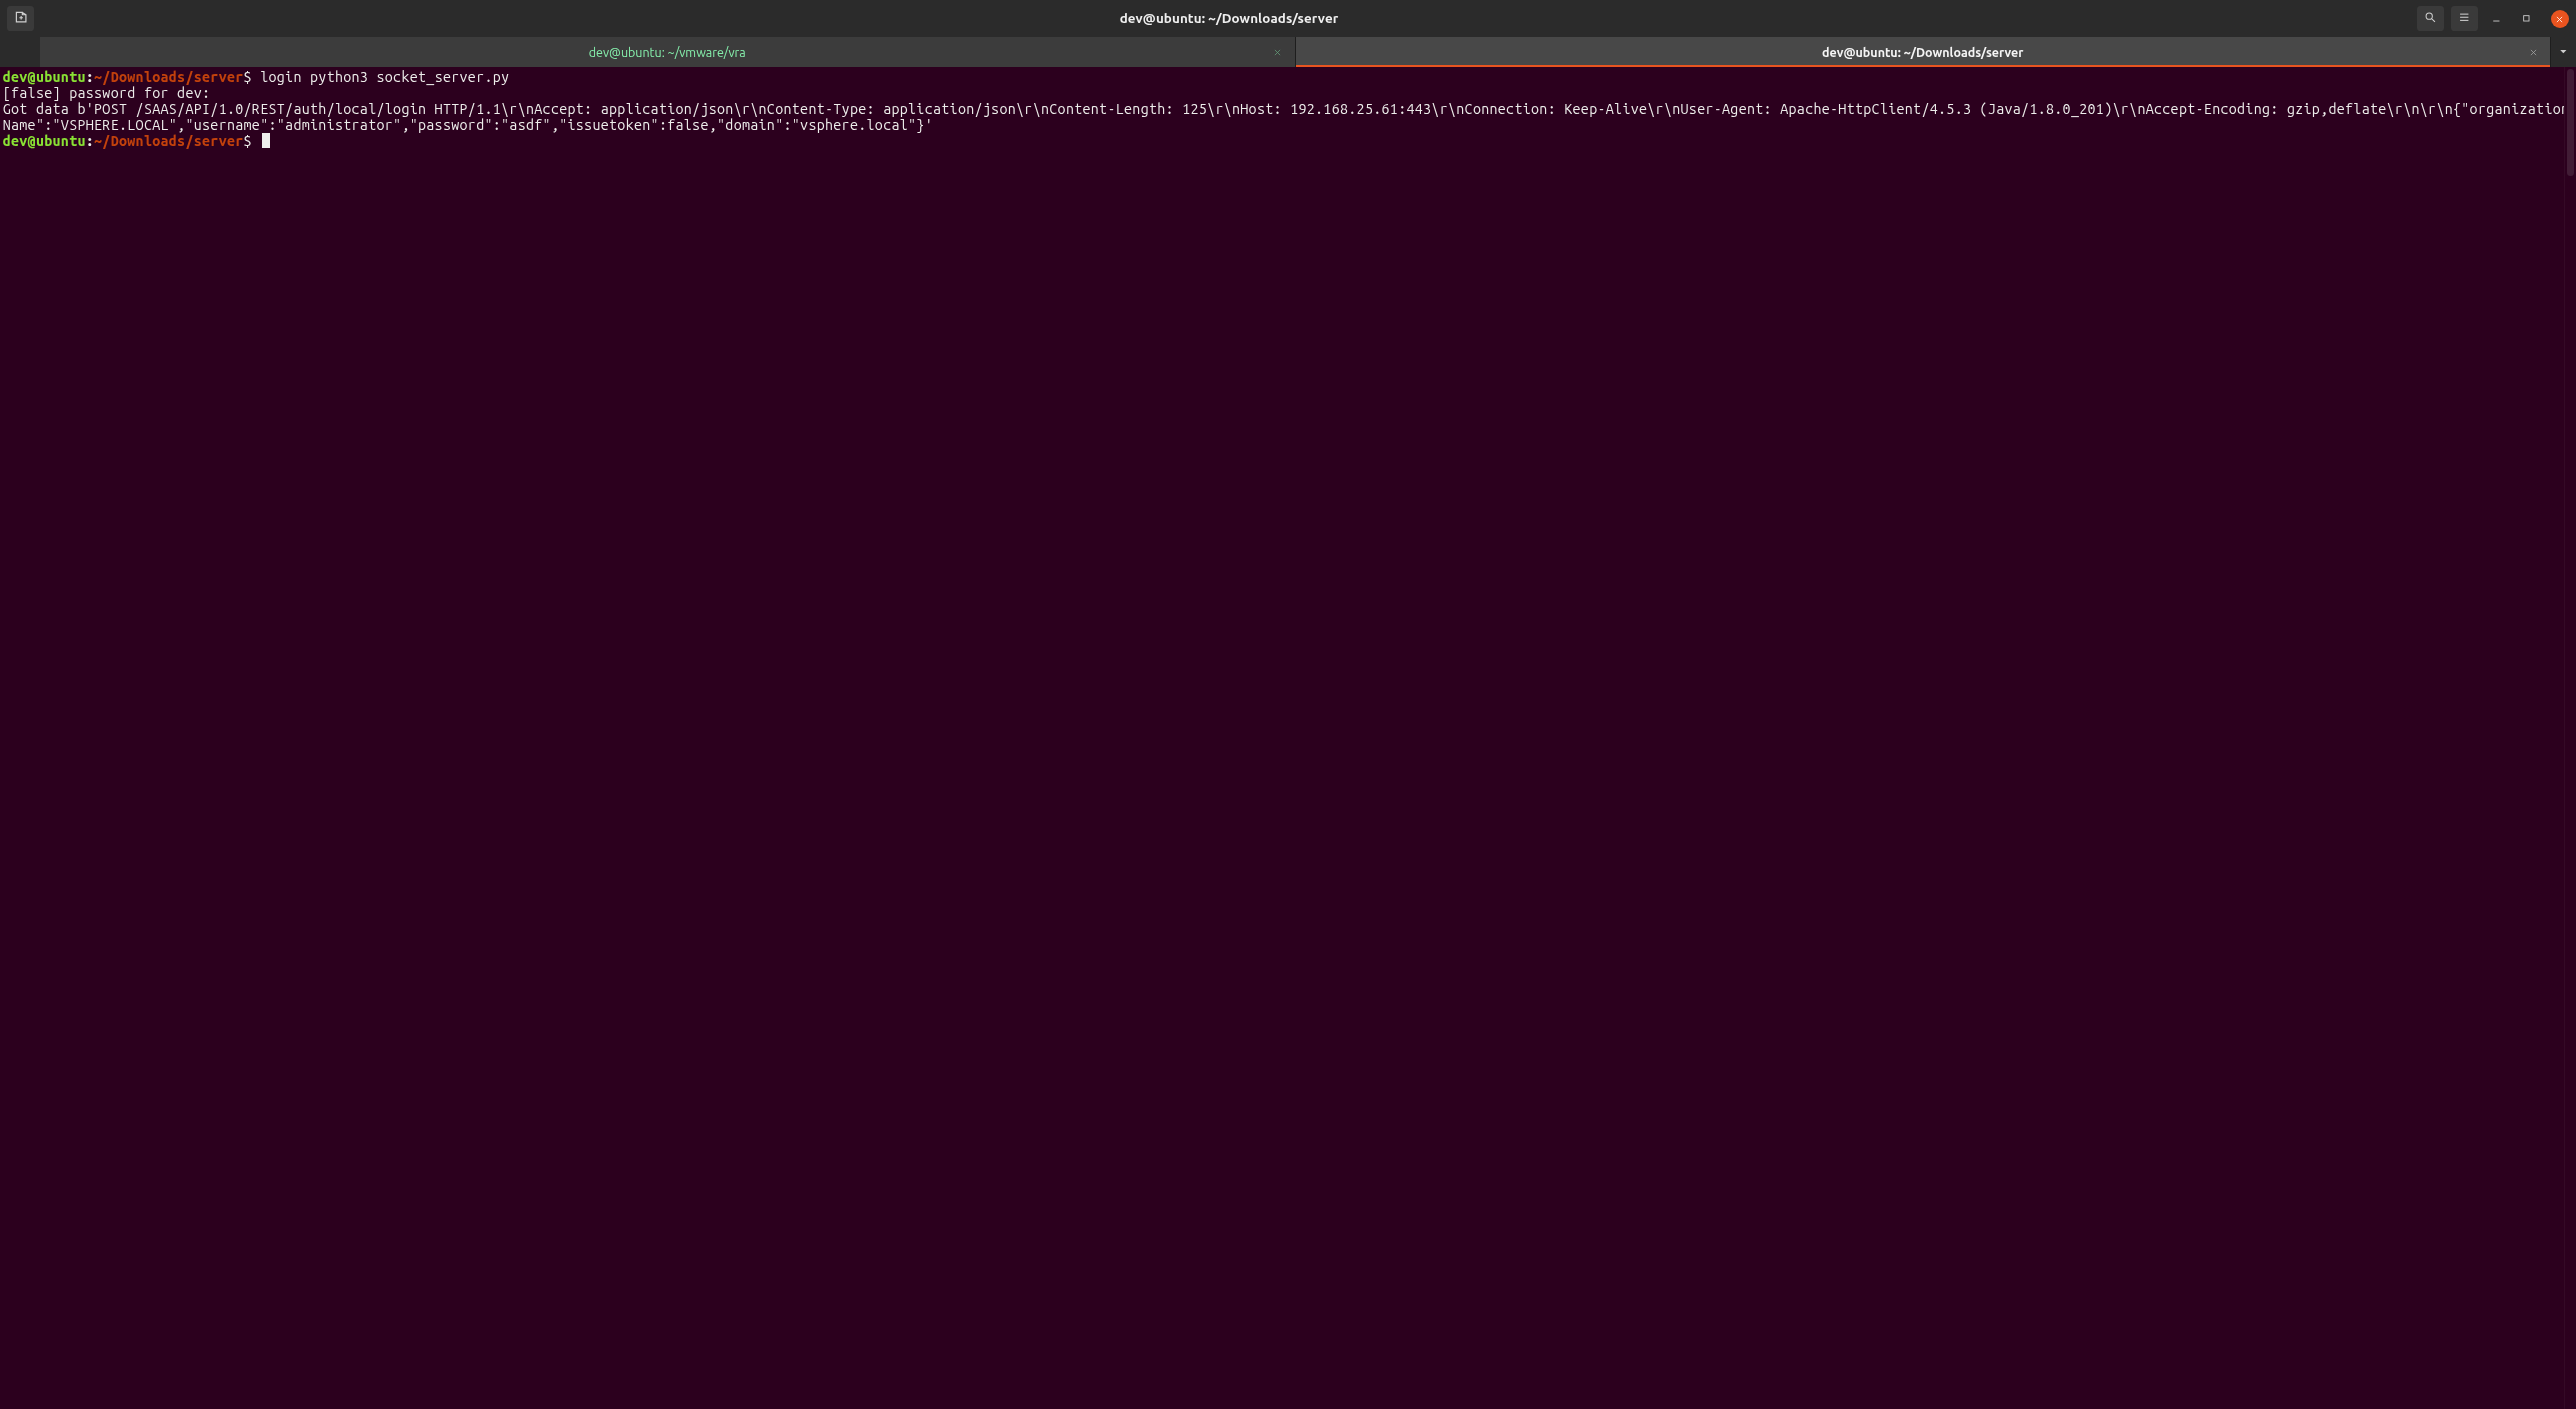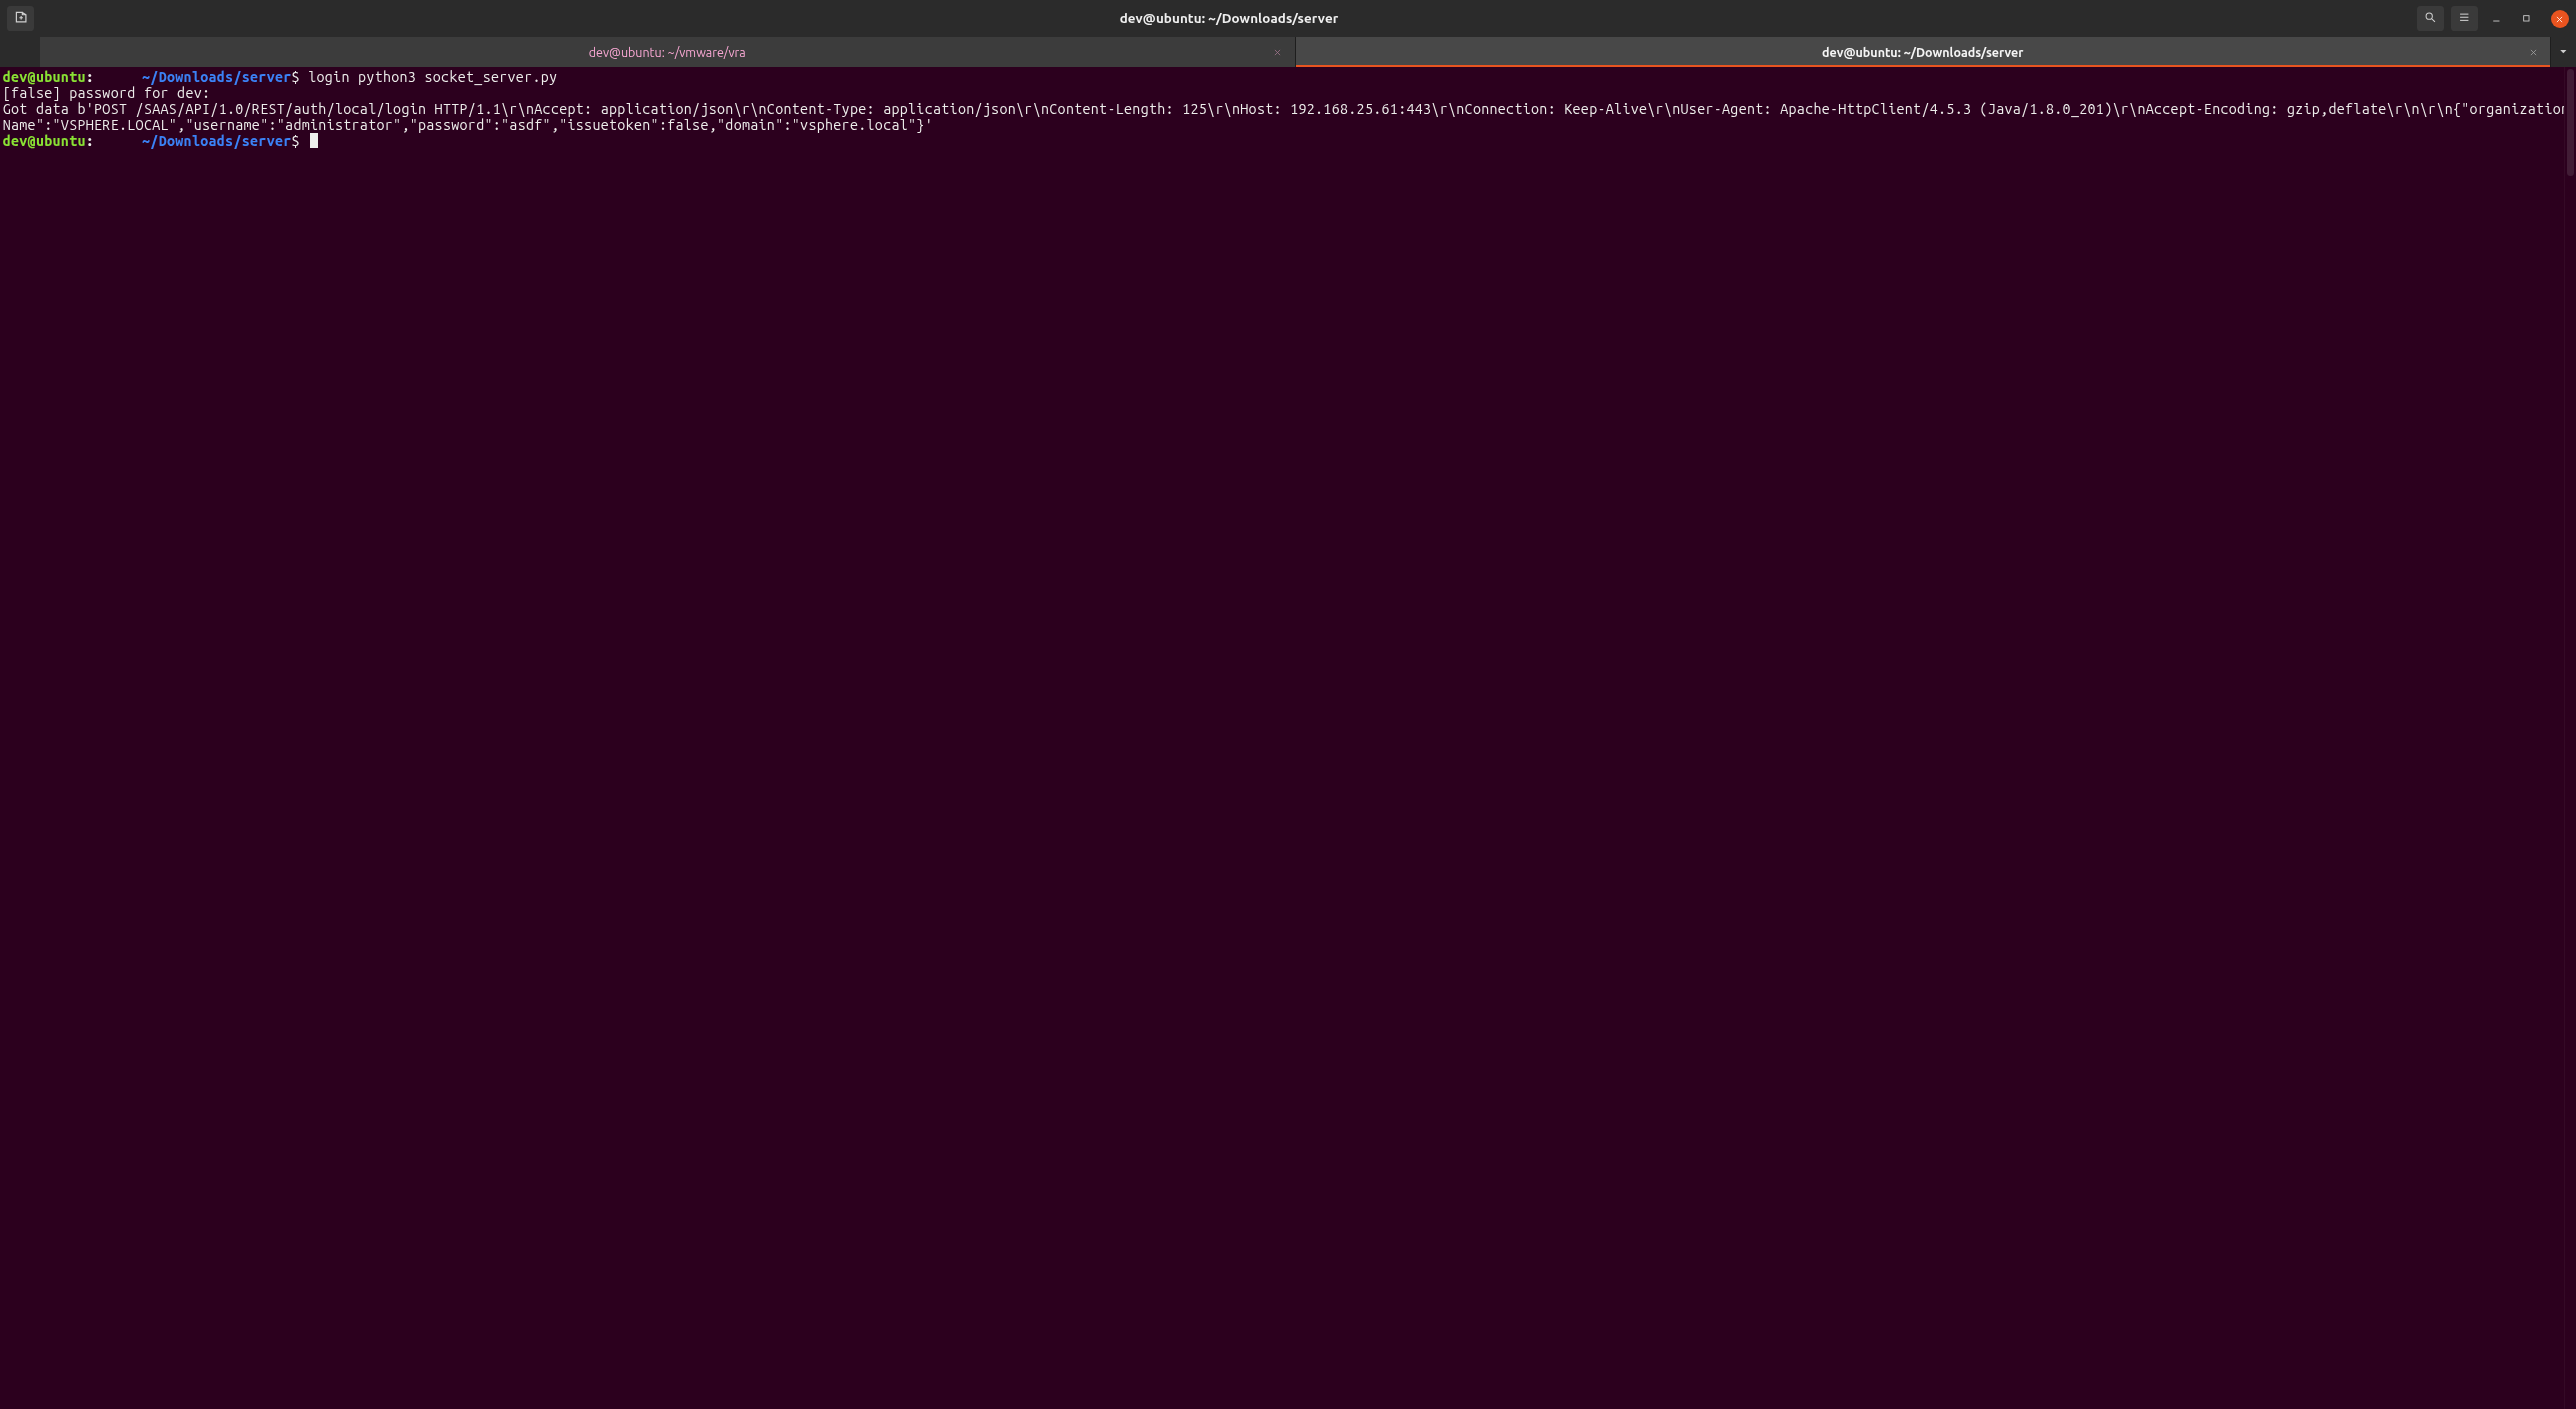--- a/index.html
+++ b/index.html
@@ -67,21 +67,21 @@
     .tab {
       flex: 1;
       position: relative;
       display: flex;
       align-items: center;
       justify-content: center;
       min-width: 0;
       border-right: 0.9px solid #1e1e1e;
     }
     .tab:last-of-type { border-right: none; }
-    .tab.inactive { background: #3c3c3c; color: #f9a8d4; margin-left: 40px; }
+    .tab.inactive { background: #3c3c3c; color: #86efac; margin-left: 40px; }
     .tab.active   { background: #484848; color: #f5f5f5; font-weight: 600; }
     .tab.active::after {
       content: "";
       position: absolute;
       left: 0; right: 0; bottom: -0.9px;
       height: 2.7px;
       background: #e95420;
     }
     .tab .tab-close {
       position: absolute;
@@ -108,21 +108,21 @@
       font-family: "Ubuntu Mono","DejaVu Sans Mono",Menlo,Consolas,monospace;
       font-size: 14.3px;
       line-height: 16px;
       padding: 1.8px 2.7px 0 2.7px;
       white-space: pre-wrap;
       word-break: break-all;
       letter-spacing: 0.3px;
     }
     .p-user { color: #8ae234; font-weight: 700; }
     .p-colon{ color: #eeeeec; font-weight: 700; }
-    .p-path { color: #3b82f6; font-weight: 700; margin-left: 48px; }
+    .p-path { color: #c2410c; font-weight: 700; }
     .p-dlr  { color: #eeeeec; }
     .out    { color: #eeeeec; }
     .cursor {
       display: inline-block;
       width: 8px; height: 14.3px;
       background: #eeeeec;
       vertical-align: -1.8px;
       margin-left: 1.8px;
     }
 

